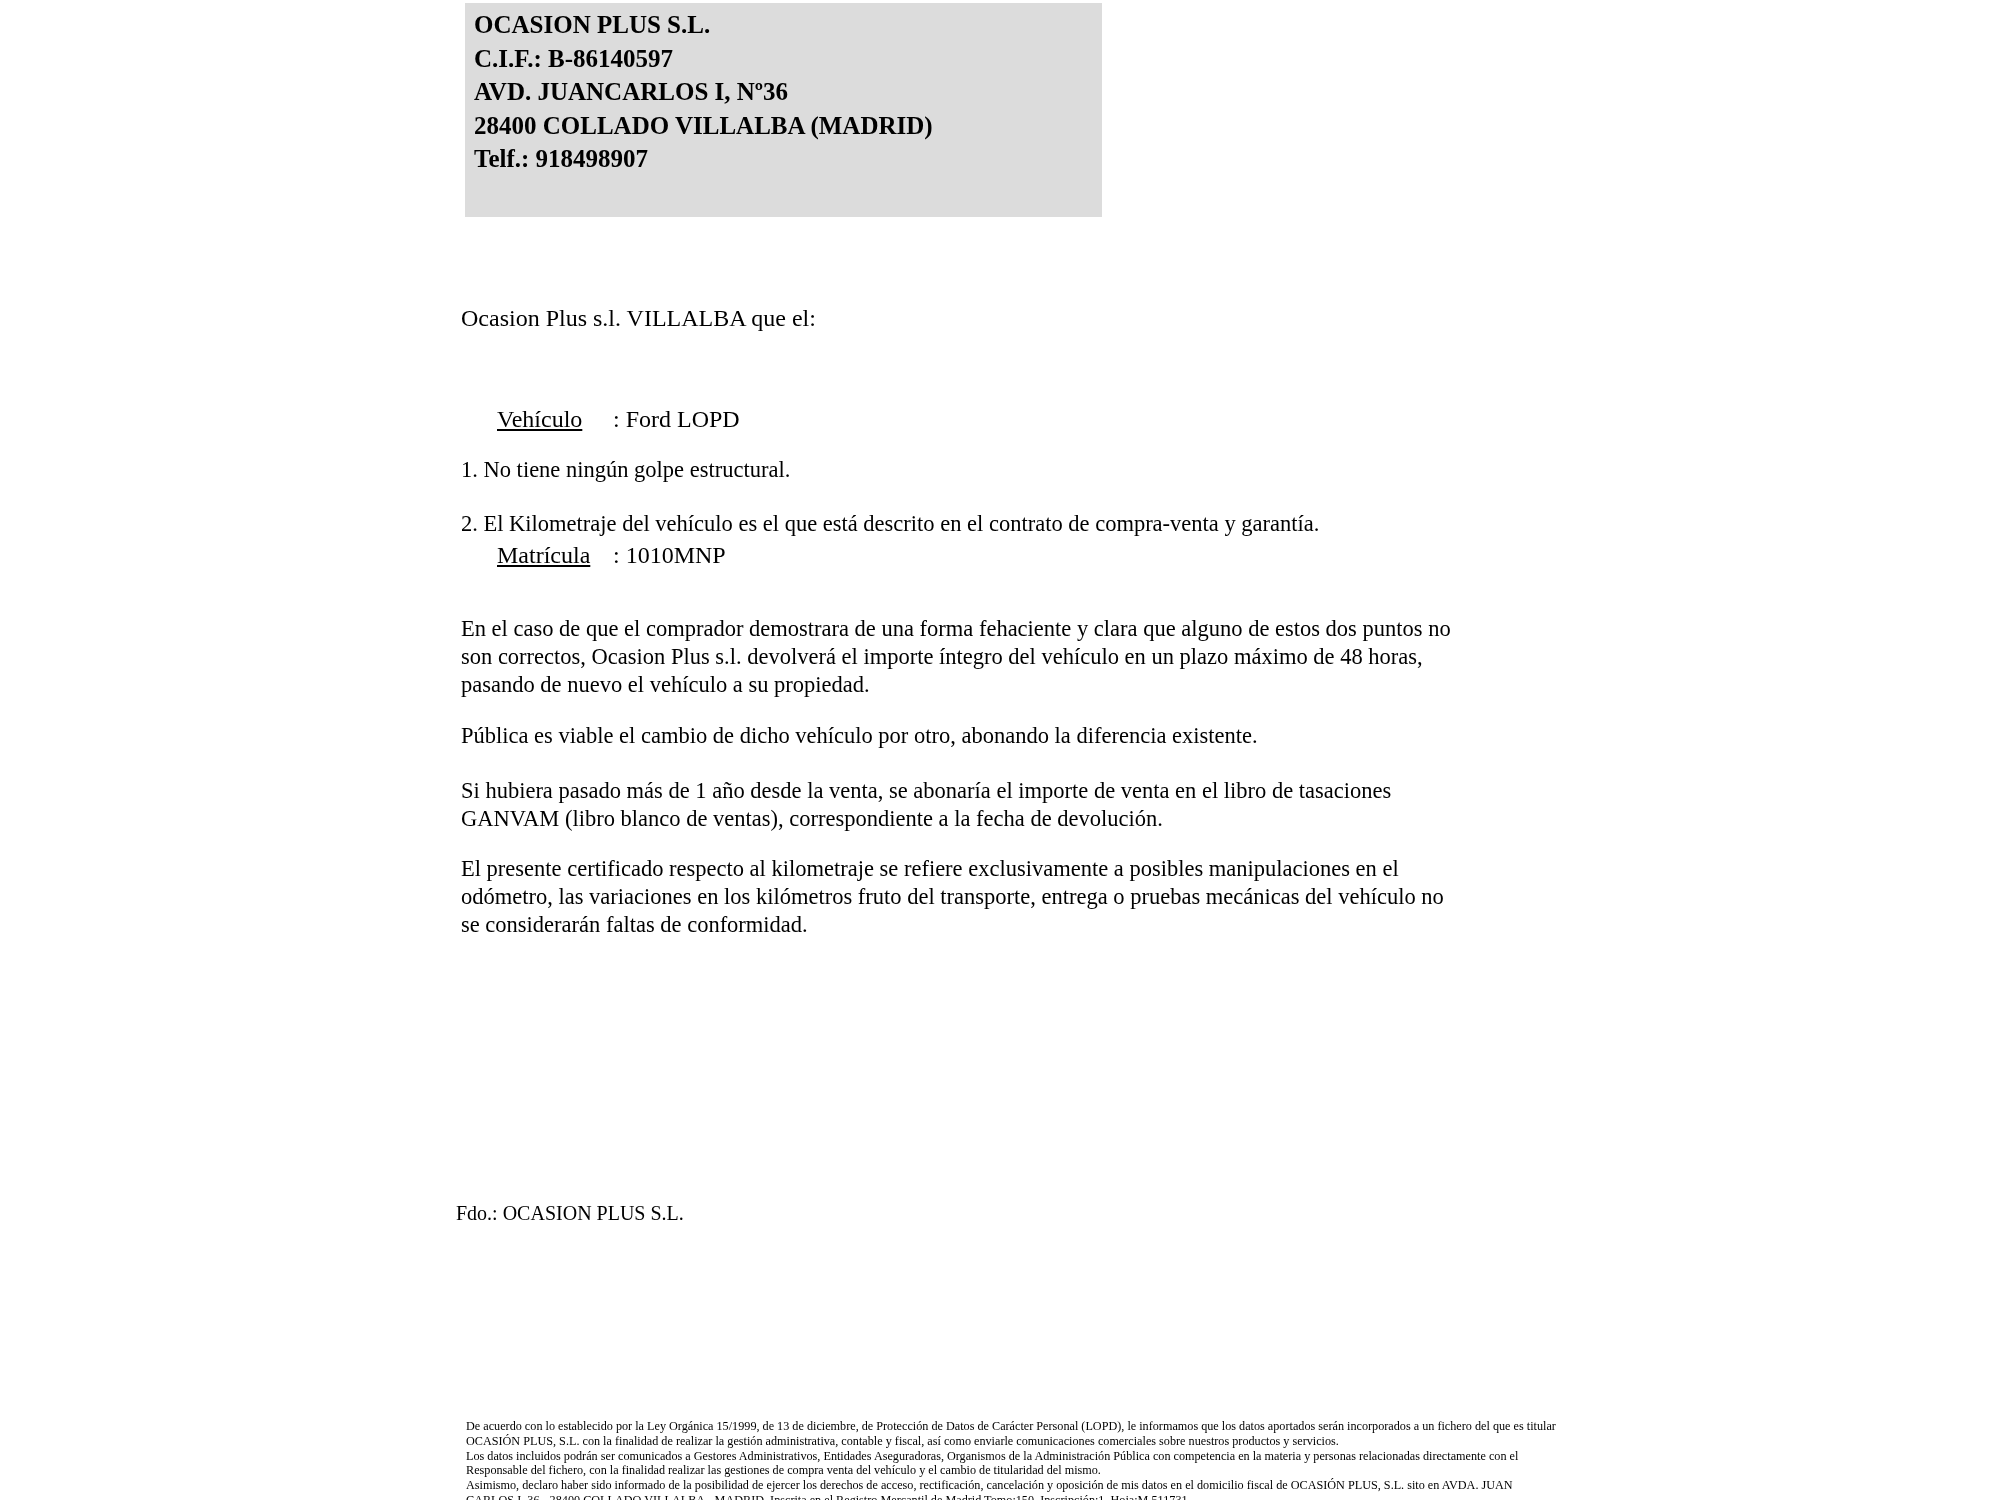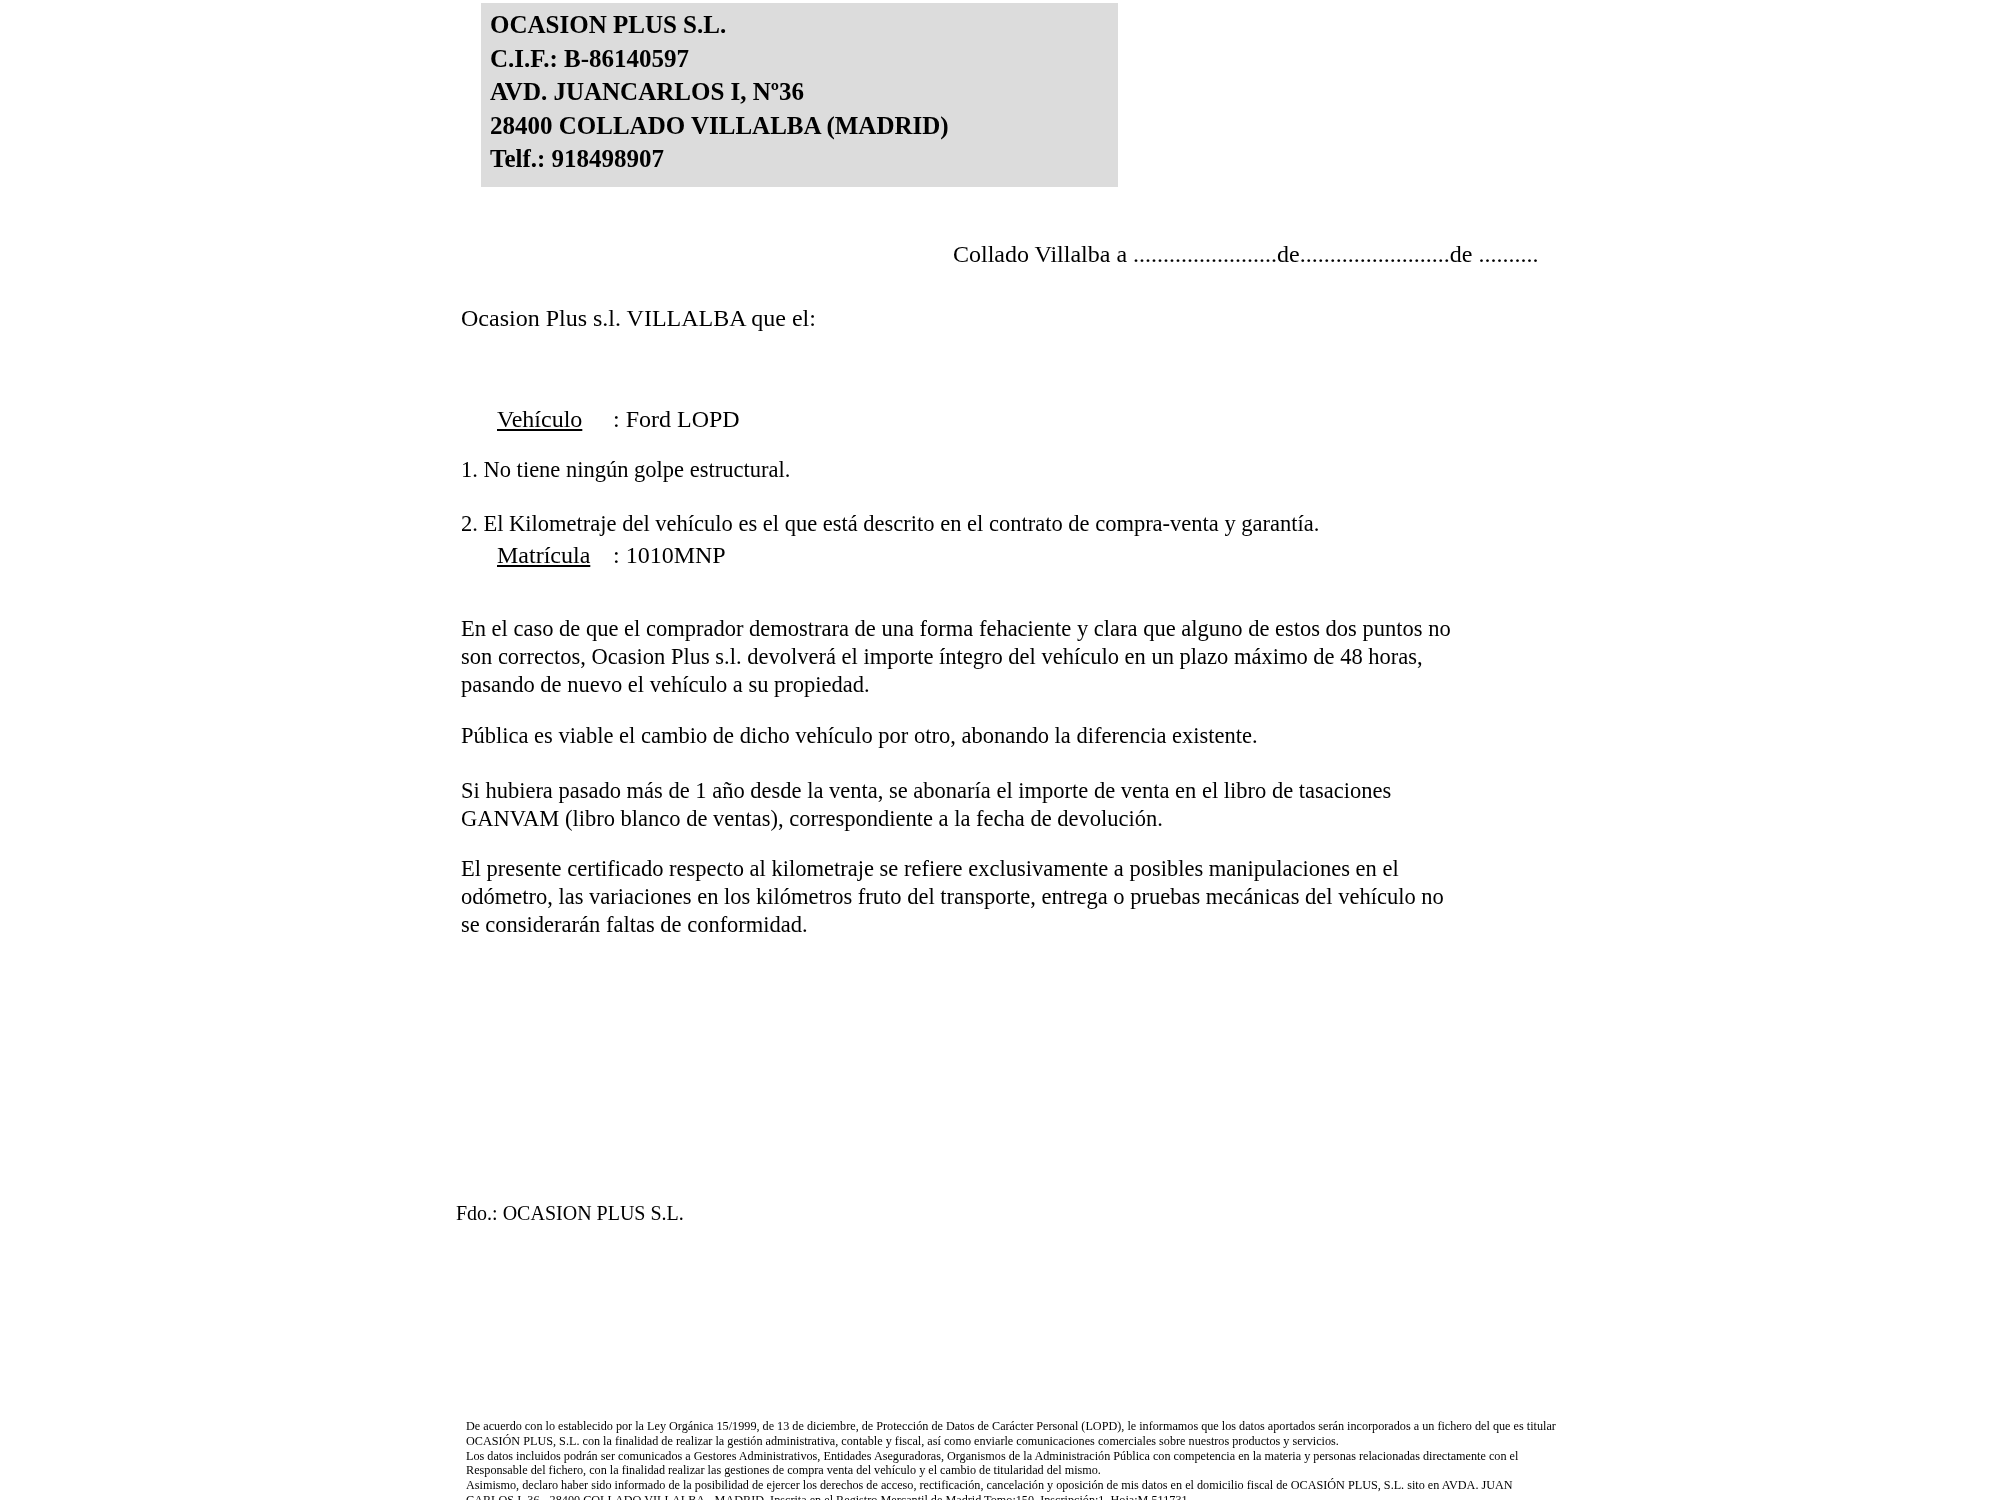--- a/index.html
+++ b/index.html
@@ -15,25 +15,24 @@
     font-family: "Liberation Serif", serif;
     color: #000000;
     overflow: hidden;
   }
   
   .letterhead {
     position: absolute;
     left: 465px;
     top: 3px;
     width: 637px;
-    height: 184px;
+    height: 214px;
     background: #dcdcdc;
     box-sizing: border-box;
     padding: 5px 0 8px 9px;
-    margin-left: 16px;
   }
   .letterhead-lines {
     font-weight: bold;
     font-size: 25px;
     line-height: 33.5px;
     white-space: pre-line;
   }
   
   .dateline {
     position: absolute;
@@ -102,21 +101,20 @@
 <div class="page">
 
   <div class="letterhead" style="background-color: rgb(220, 220, 220);">
     <div class="letterhead-lines">OCASION PLUS S.L.
 C.I.F.: B-86140597
 AVD. JUANCARLOS I, Nº36
 28400 COLLADO VILLALBA (MADRID)
 Telf.: 918498907</div>
   </div>
 
-  <div class="dateline">Collado Villalba a ........................de.........................de ..........</div>
 
   <div class="cert-block">
     <div class="cert-line">Ocasion Plus s.l. VILLALBA que el:</div>
     <div class="cert-line">
       <span class="cert-label">Vehículo</span><span>: Ford LOPD</span>
     </div>
     <div class="cert-line">
       <span class="cert-label">Matrícula</span><span>: 1010MNP</span>
     </div>
   </div>

